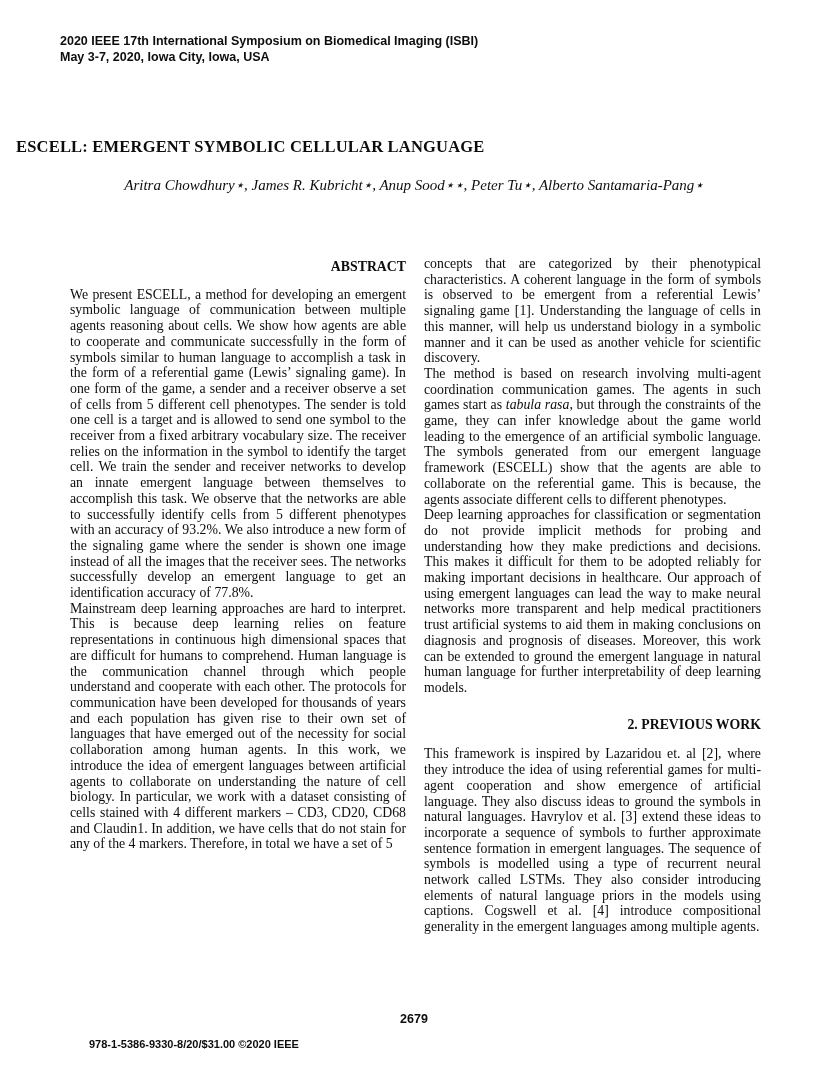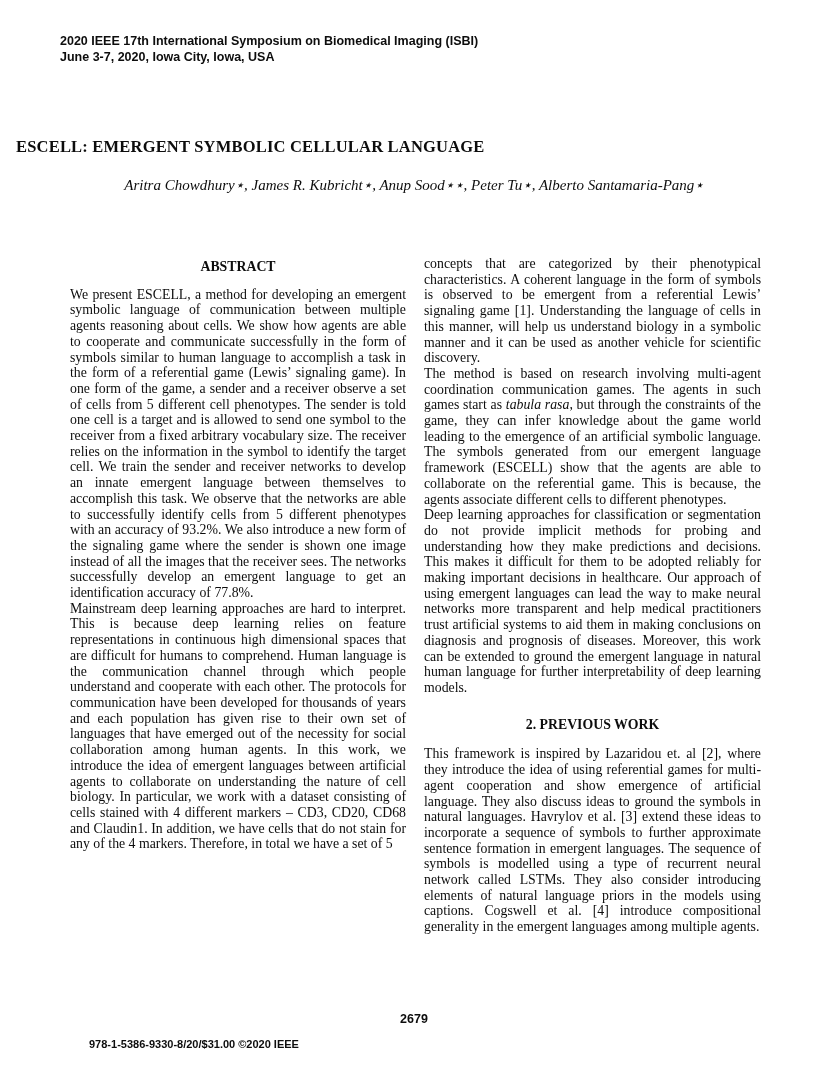--- a/index.html
+++ b/index.html
@@ -62,21 +62,21 @@
   .col {
     position: absolute;
     font-size: 13.8px;
     line-height: 15.7px;
     text-align: justify;
   }
   .col-left  { left: 70px;  top: 259px; width: 336px; }
   .col-right { left: 424px; top: 256px; width: 337px; }
 
   .section-heading {
-    text-align: center;
+    text-align: right;
     font-weight: bold;
     font-size: 13.8px;
     margin: 0 0 12px 0;
   }
   .section-heading.mid {
     margin: 21px 0 14px 0;
   }
   .para { margin: 0; }
   .para + .para { }
   .index-terms {
@@ -109,21 +109,21 @@
     font-size: 12.5px;
   }
 </style>
 </head>
 <body>
 
 <div class="page">
 
   <div class="conf-header">
     <div>2020 IEEE 17th International Symposium on Biomedical Imaging (ISBI)</div>
-    <div>June 3-7, 2020, Iowa City, Iowa, USA</div>
+    <div>May 3-7, 2020, Iowa City, Iowa, USA</div>
   </div>
 
   <div class="paper-title">ESCELL: EMERGENT SYMBOLIC CELLULAR LANGUAGE</div>
 
   <div class="authors">Aritra Chowdhury⋆, James R. Kubricht⋆, Anup Sood⋆⋆, Peter Tu⋆, Alberto Santamaria-Pang⋆</div>
 
 
   <div class="col col-left">
     <div class="section-heading">ABSTRACT</div>
     <p class="para">We present ESCELL, a method for developing an emergent symbolic language of communication between multiple agents reasoning about cells. We show how agents are able to cooperate and communicate successfully in the form of symbols similar to human language to accomplish a task in the form of a referential game (Lewis’ signaling game). In one form of the game, a sender and a receiver observe a set of cells from 5 different cell phenotypes. The sender is told one cell is a target and is allowed to send one symbol to the receiver from a fixed arbitrary vocabulary size. The receiver relies on the information in the symbol to identify the target cell. We train the sender and receiver networks to develop an innate emergent language between themselves to accomplish this task. We observe that the networks are able to successfully identify cells from 5 different phenotypes with an accuracy of 93.2%. We also introduce a new form of the signaling game where the sender is shown one image instead of all the images that the receiver sees. The networks successfully develop an emergent language to get an identification accuracy of 77.8%.</p>

